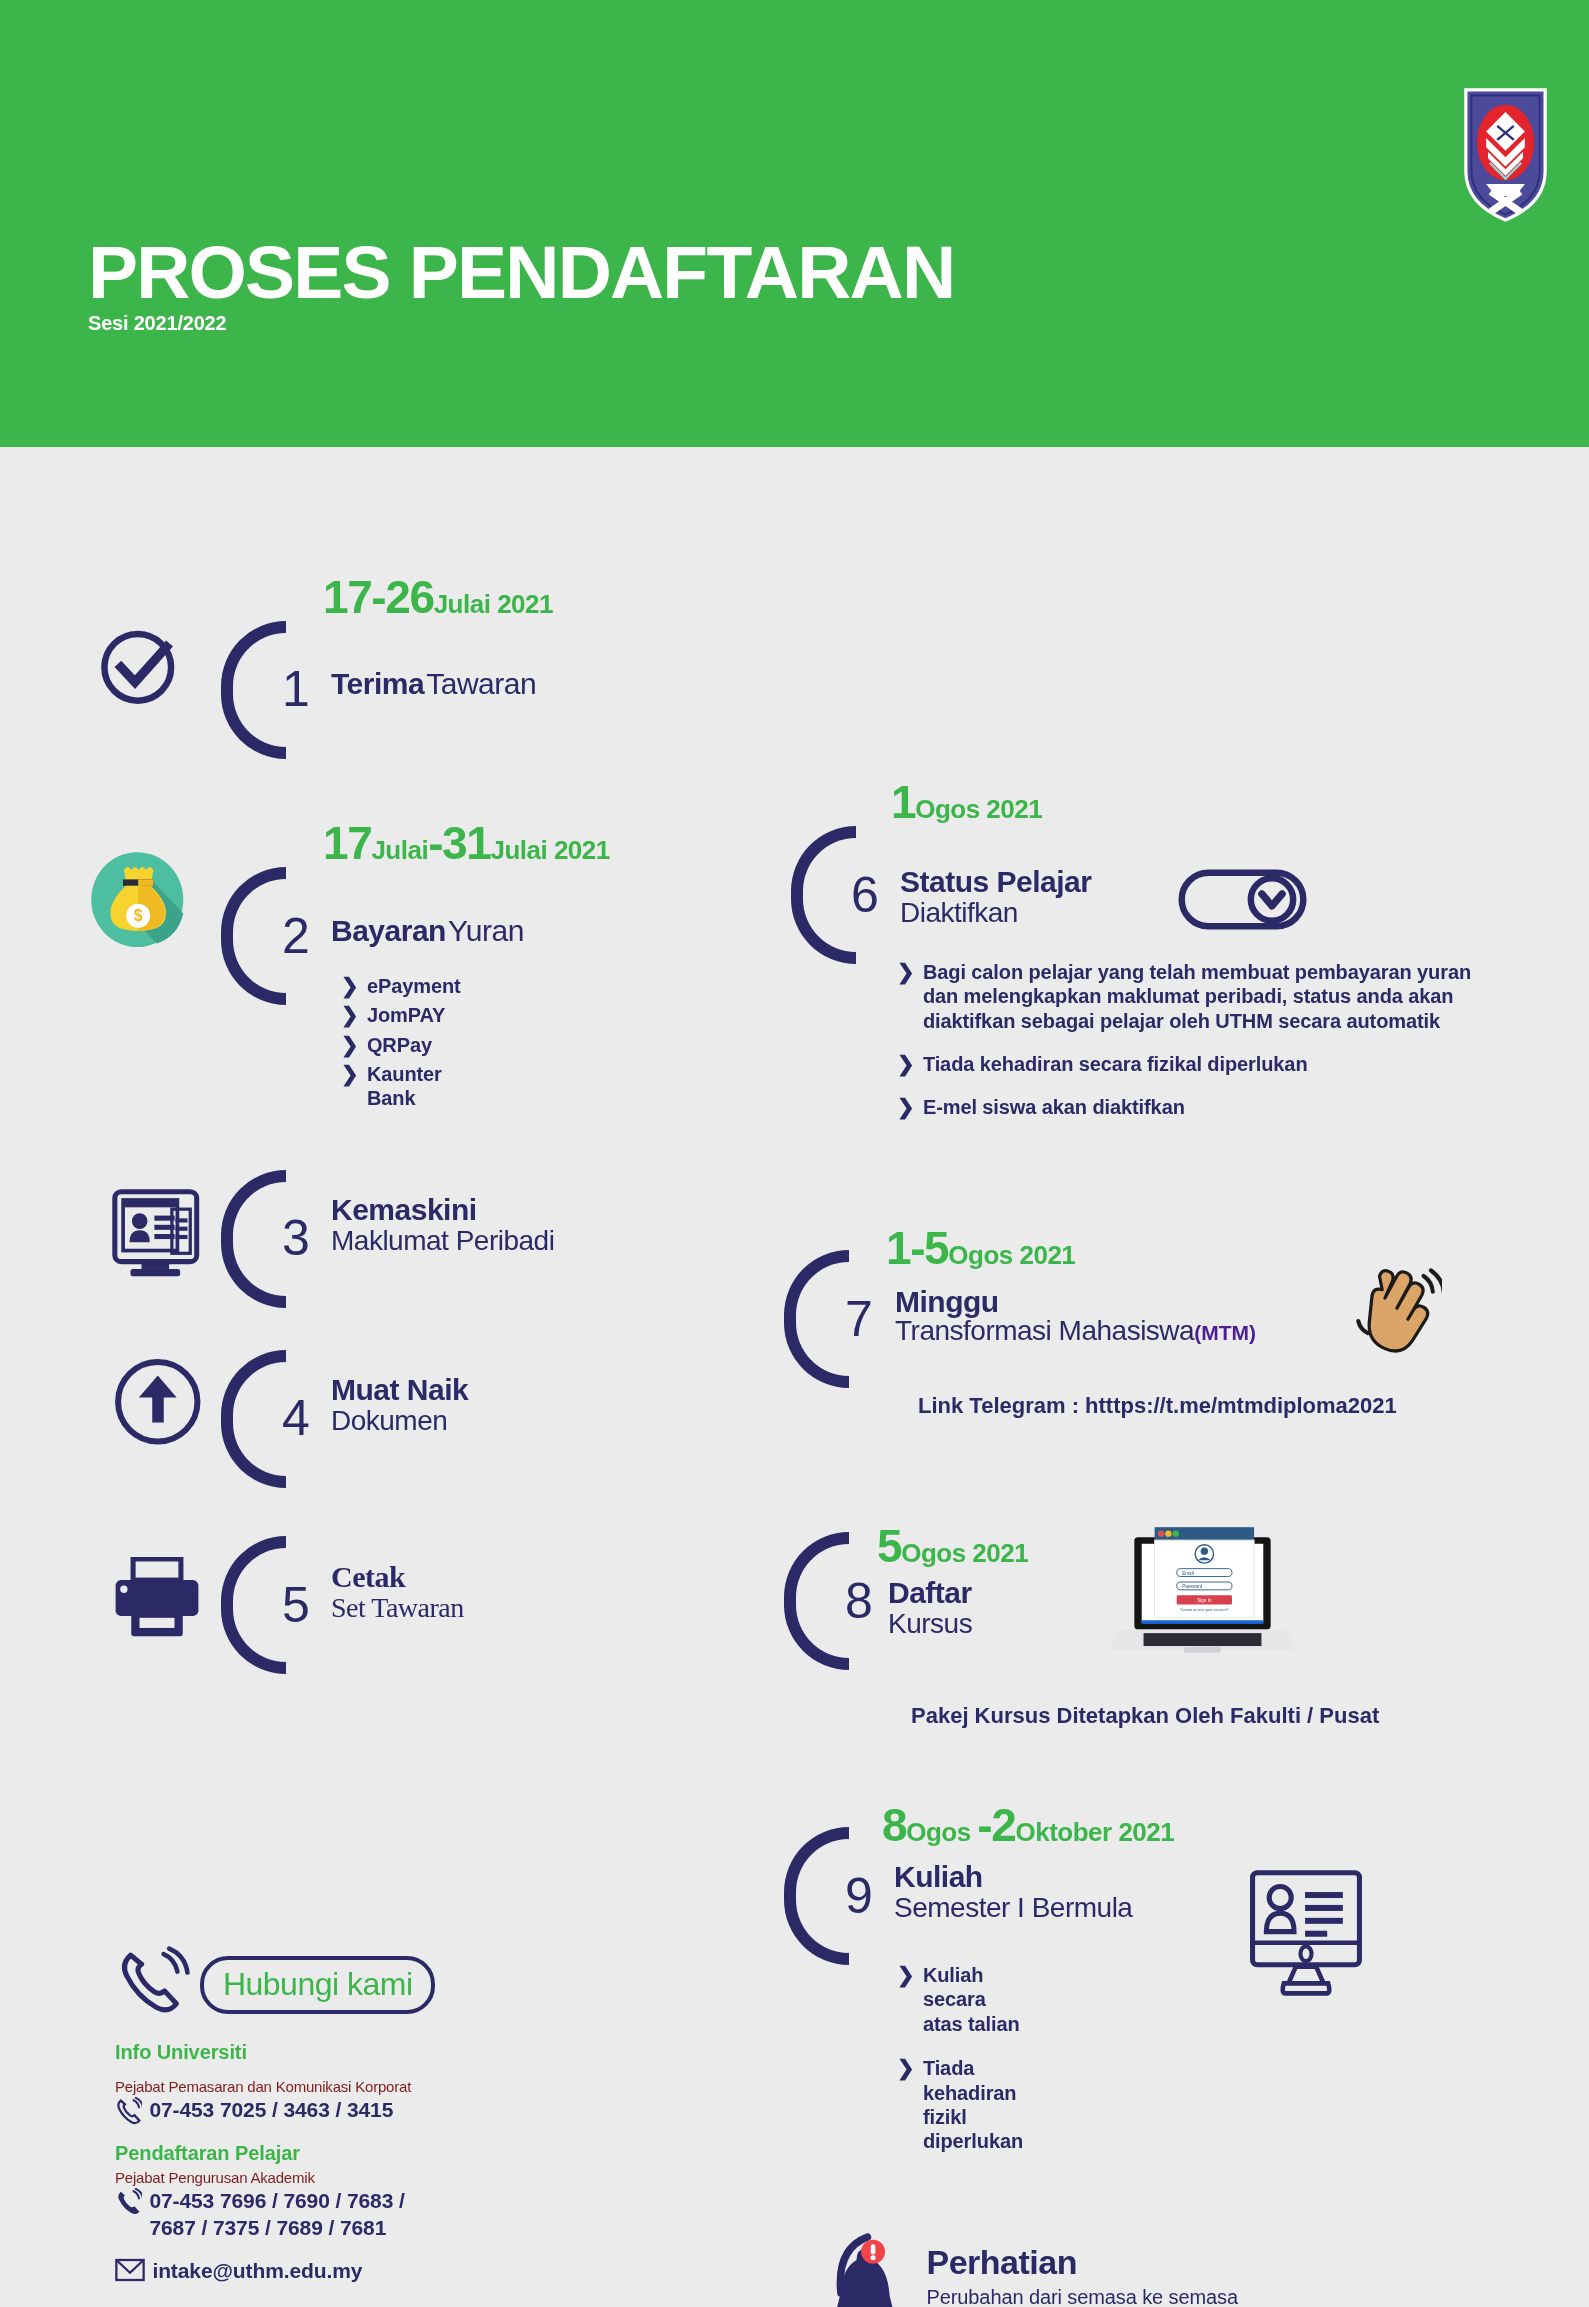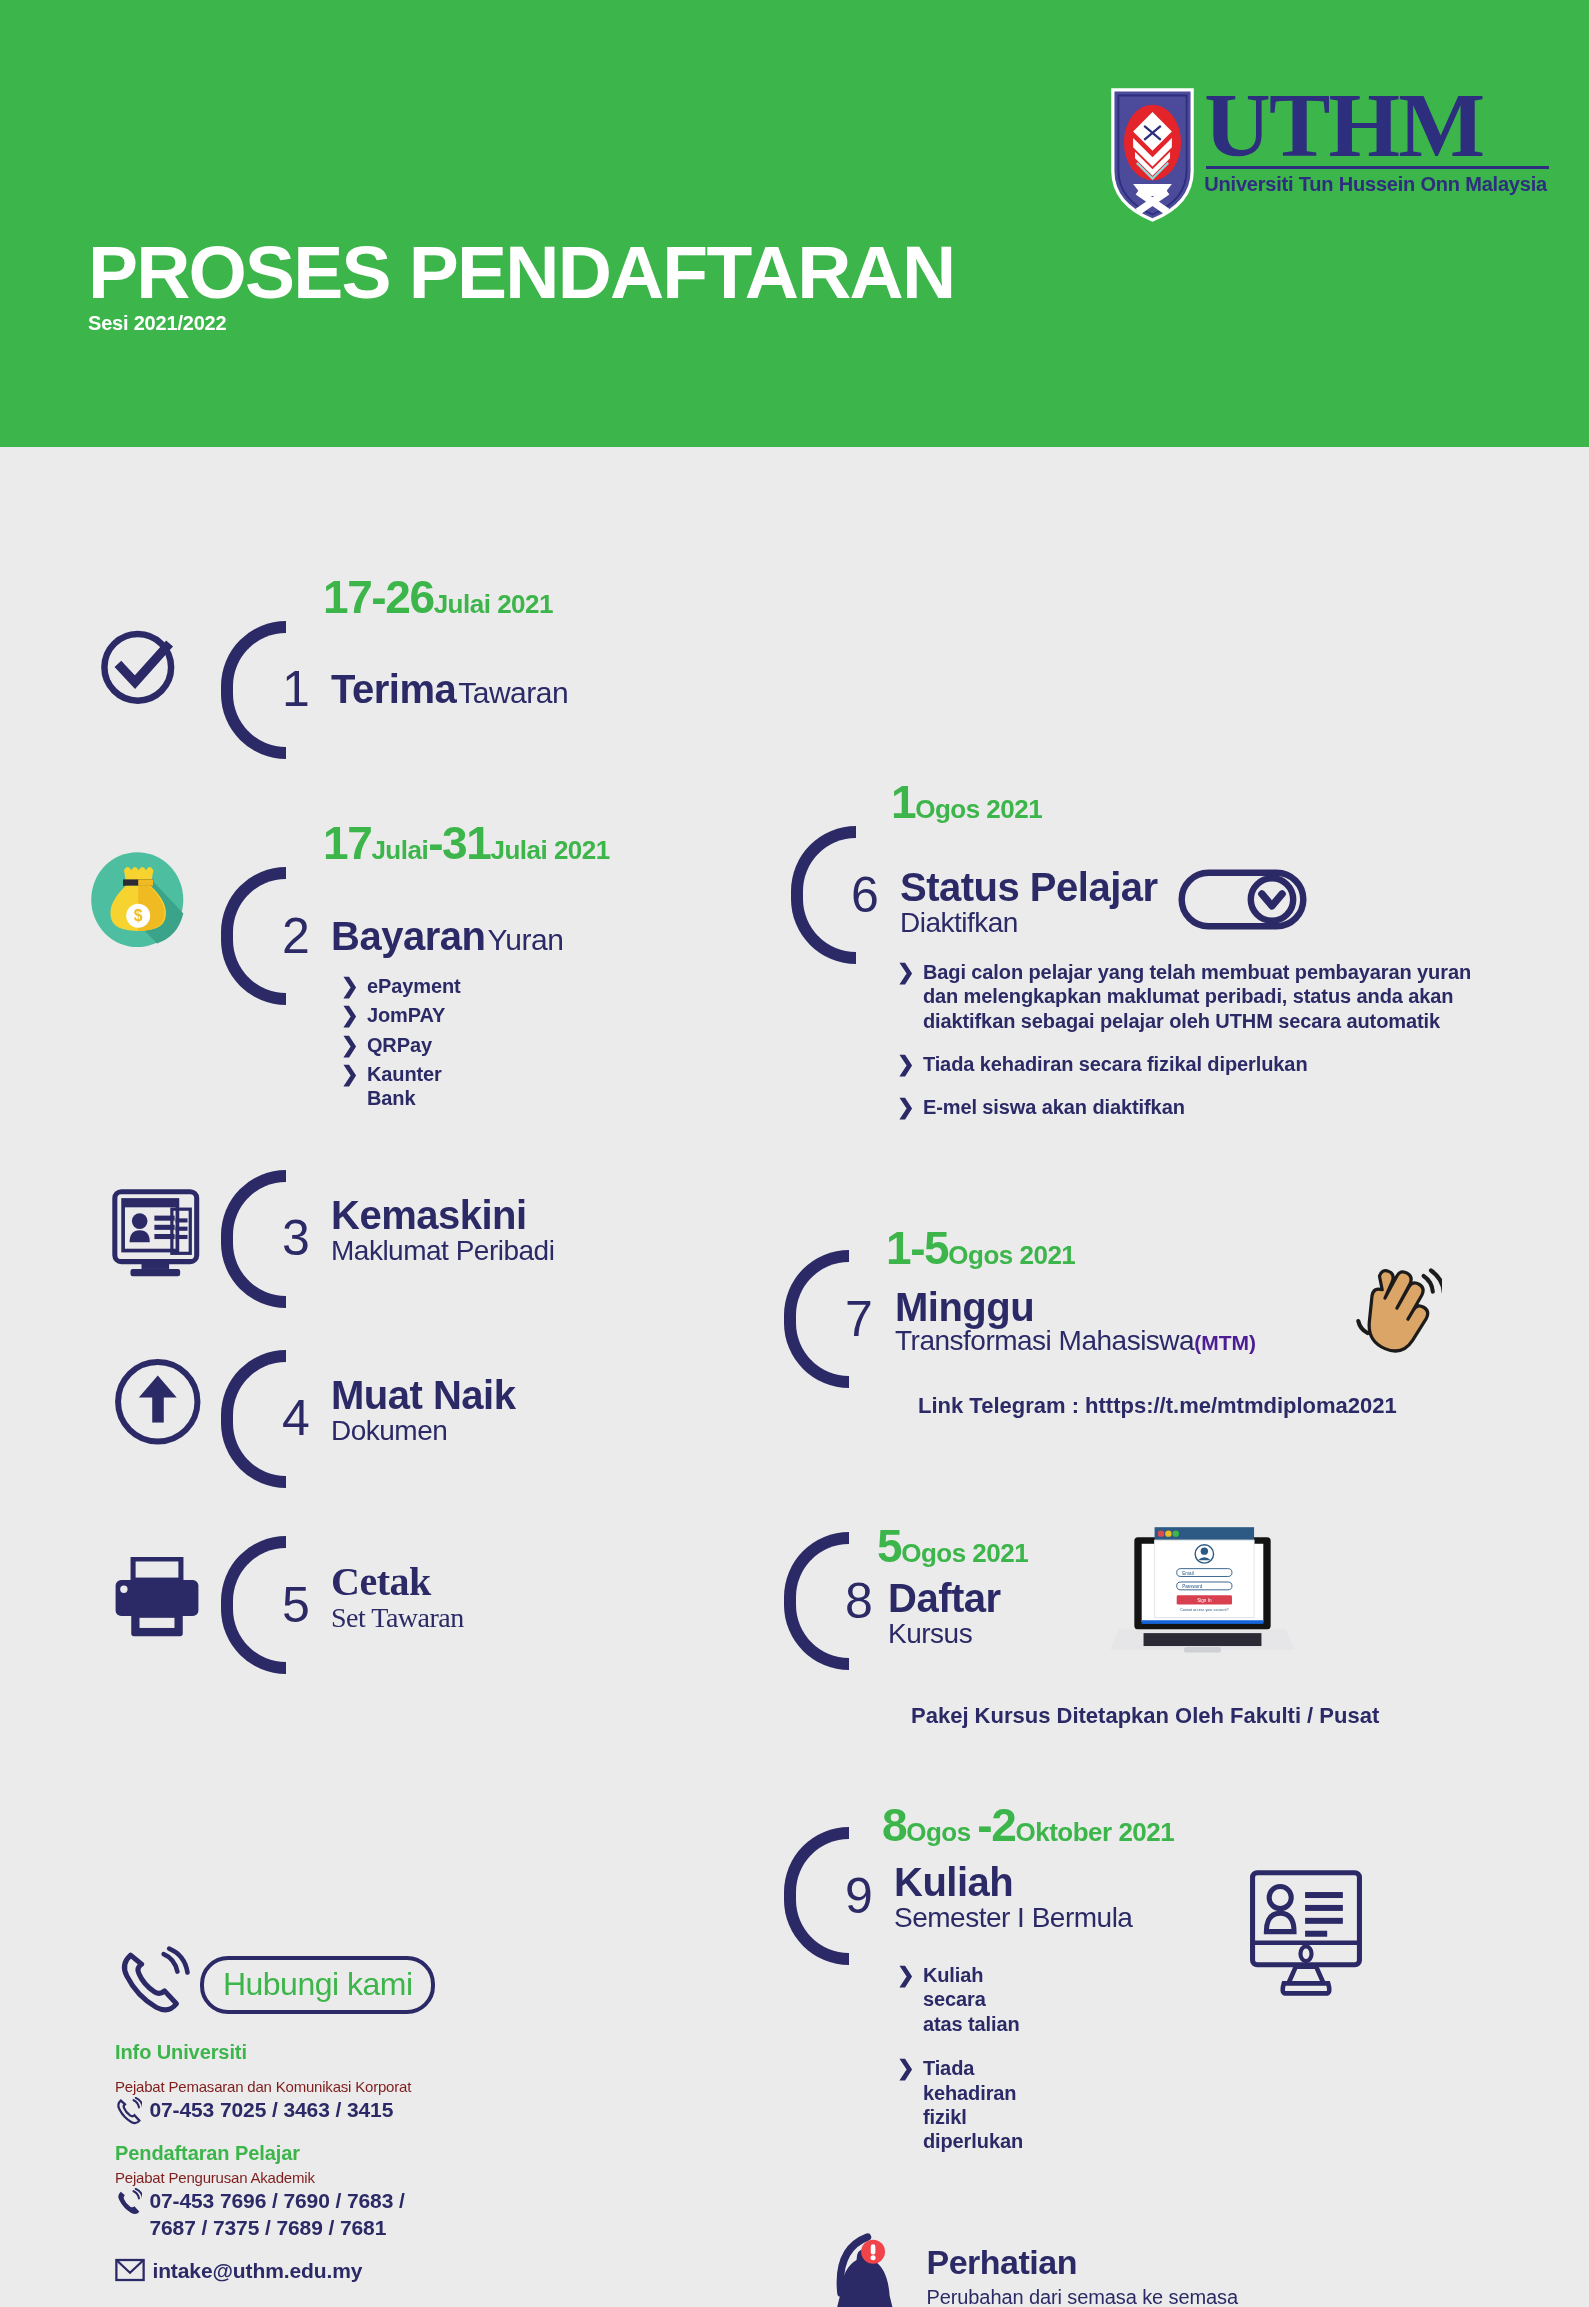--- a/index.html
+++ b/index.html
@@ -48,21 +48,21 @@
   .stepnum {
     position:absolute;
     font-size:50px; color:#2b2a66; font-weight:500;
     font-family:"Liberation Sans", sans-serif;
     line-height:1;
   }
   .dateline { position:absolute; white-space:nowrap; color:#3cb54a; line-height:1; }
   .dateline .big { font-size:46px; font-weight:bold; letter-spacing:-1.4px; }
   .dateline .sml { font-size:26px; font-weight:bold; letter-spacing:-0.5px; }
   .heading { position:absolute; white-space:nowrap; line-height:1.0; }
-  .heading .b { font-size:40px; font-weight:bold; color:#2b2a66; letter-spacing:-0.5px; }
+  .heading .b { font-size:30px; font-weight:bold; color:#2b2a66; letter-spacing:-0.5px; }
   .heading .l { font-size:30px; font-weight:400; color:#2b2a66; letter-spacing:-0.5px; }
   .heading .l2 { font-size:21px; font-weight:bold; color:#4c1d95; }
   .sub2 { font-size:28px; font-weight:400; color:#2b2a66; letter-spacing:-0.5px; margin-top:1.8px; }
   .bullets { position:absolute; }
   .bullet { display:flex; align-items:flex-start; margin-bottom:4.6px; }
   .chev {
     color:#2b2a66; font-weight:bold; font-size:21px; line-height:1.18;
     margin-right:8.3px; flex:0 0 auto;
   }
   .btext { color:#2b2a66; font-size:20px; font-weight:bold; line-height:1.22; letter-spacing:-0.1px; }
@@ -101,25 +101,20 @@
         <path d="M16 16 H164 V178 Q164 242 90 274 Q16 242 16 178 Z" fill="none" stroke="#2e2e7f" stroke-width="4"></path>
         <ellipse cx="90" cy="118" rx="62" ry="82" fill="#e3242b"></ellipse>
         <path d="M90 52 L132 94 L90 136 L48 94 Z" fill="#fff"></path>
         <path d="M48 108 L90 150 L132 108 L132 128 L90 170 L48 128 Z" fill="#fff"></path>
         <path d="M52 138 L90 176 L128 138 L128 152 L90 190 L52 152 Z" fill="#fff"></path>
         <path d="M56 162 L90 196 L124 162" fill="none" stroke="#8fd8d8" stroke-width="5"></path>
         <path d="M72 82 L108 112 M108 82 L72 112" stroke="#2e2e7f" stroke-width="5" fill="none"></path>
         <path d="M48 208 H132 L112 234 H68 Z" fill="#fff"></path>
         <path d="M58 224 L122 268 M122 224 L58 268" stroke="#fff" stroke-width="16" fill="none"></path>
       </svg>
-    </div>
-    <div id="logo-text">
-      <div id="uthm-word">UTHM</div>
-      <div id="uthm-rule"></div>
-      <div id="uthm-sub">Universiti Tun Hussein Onn Malaysia</div>
     </div>
   </div>
 
   <div id="title-block">
     <div id="main-title">PROSES PENDAFTARAN</div>
     <div class="sub-title">Sesi 2021/2022</div>
   </div>
 </div>
 
 <div class="step" style="left:0;top:0">

